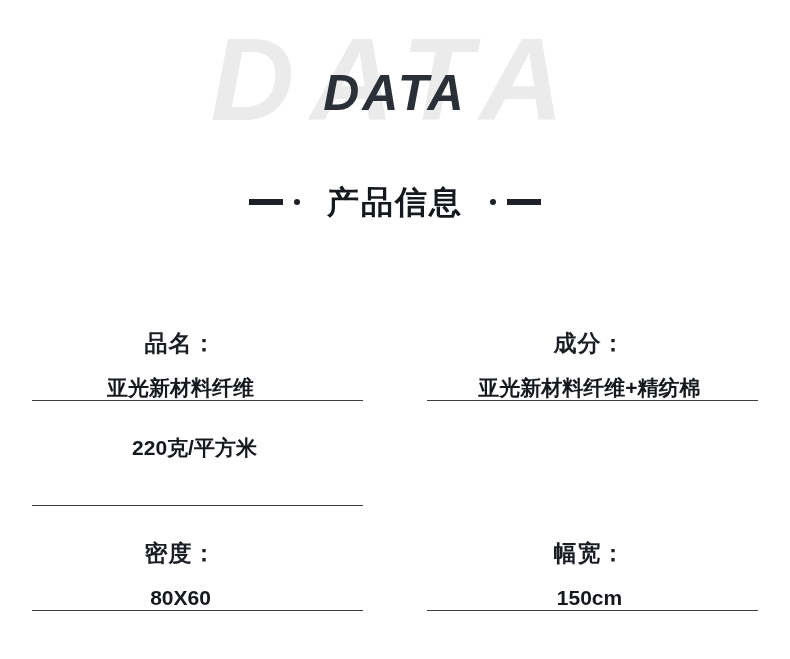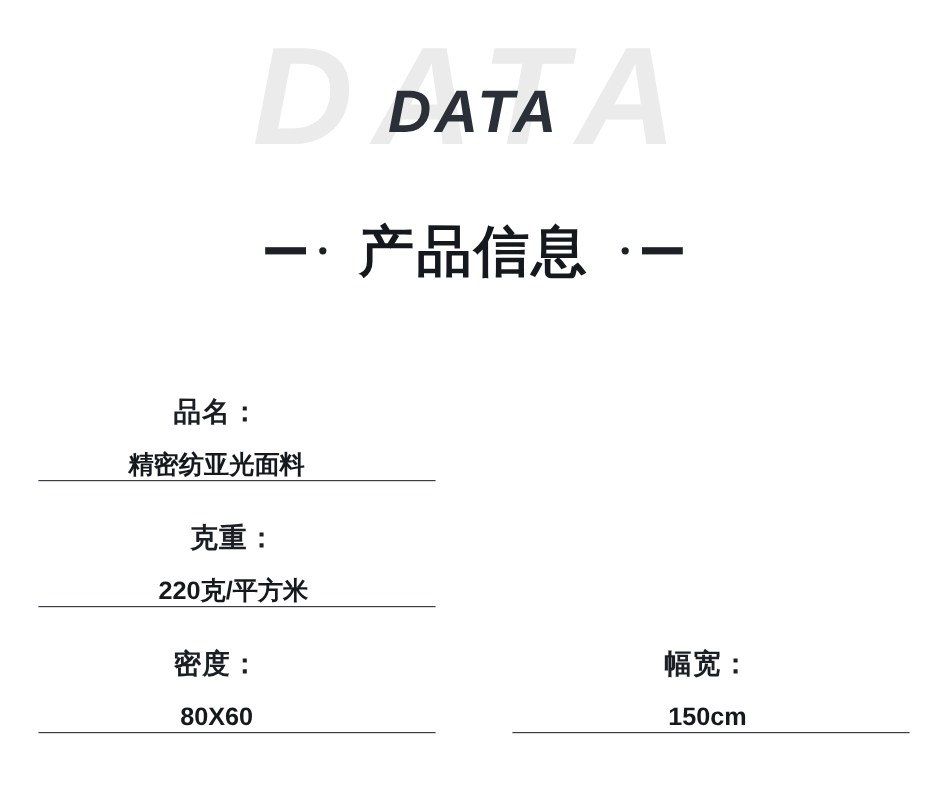--- a/index.html
+++ b/index.html
@@ -96,21 +96,21 @@
     display: inline-block;
     width: 6px;
     height: 6px;
     border-radius: 50%;
     background: #1d2127;
     margin: 0 11px;
   }
   .section-title-cn {
     font-family: "Liberation Sans", sans-serif;
     font-weight: bold;
-    font-size: 46px;
+    font-size: 32px;
     letter-spacing: 2px;
     color: #15181d;
     margin: 0 16px;
     line-height: 1;
   }
 
   
   .specs {
     position: absolute;
     top: 310px;
@@ -189,28 +189,32 @@
       <span class="dot"></span>
       <span class="dash"></span>
     </div>
   </div>
 
   <div class="specs">
 
     <div class="spec-row">
       <div class="spec-cell cell-left">
         <div class="spec-label">品名：</div>
-        <div class="spec-value">精密纺亚光面料</div>
+        <div class="spec-value">亚光新材料纤维</div>
+        <div class="spec-underline"></div>
+      </div>
+      <div class="spec-cell cell-right">
+        <div class="spec-label">成分：</div>
+        <div class="spec-value">亚光新材料纤维+精纺棉</div>
         <div class="spec-underline"></div>
       </div>
     </div>
 
     <div class="spec-row">
       <div class="spec-cell cell-right">
-        <div class="spec-label">克重：</div>
         <div class="spec-value">220克/平方米</div>
         <div class="spec-underline"></div>
       </div>
     </div>
 
     <div class="spec-row">
       <div class="spec-cell cell-left">
         <div class="spec-label">密度：</div>
         <div class="spec-value">80X60</div>
         <div class="spec-underline"></div>

